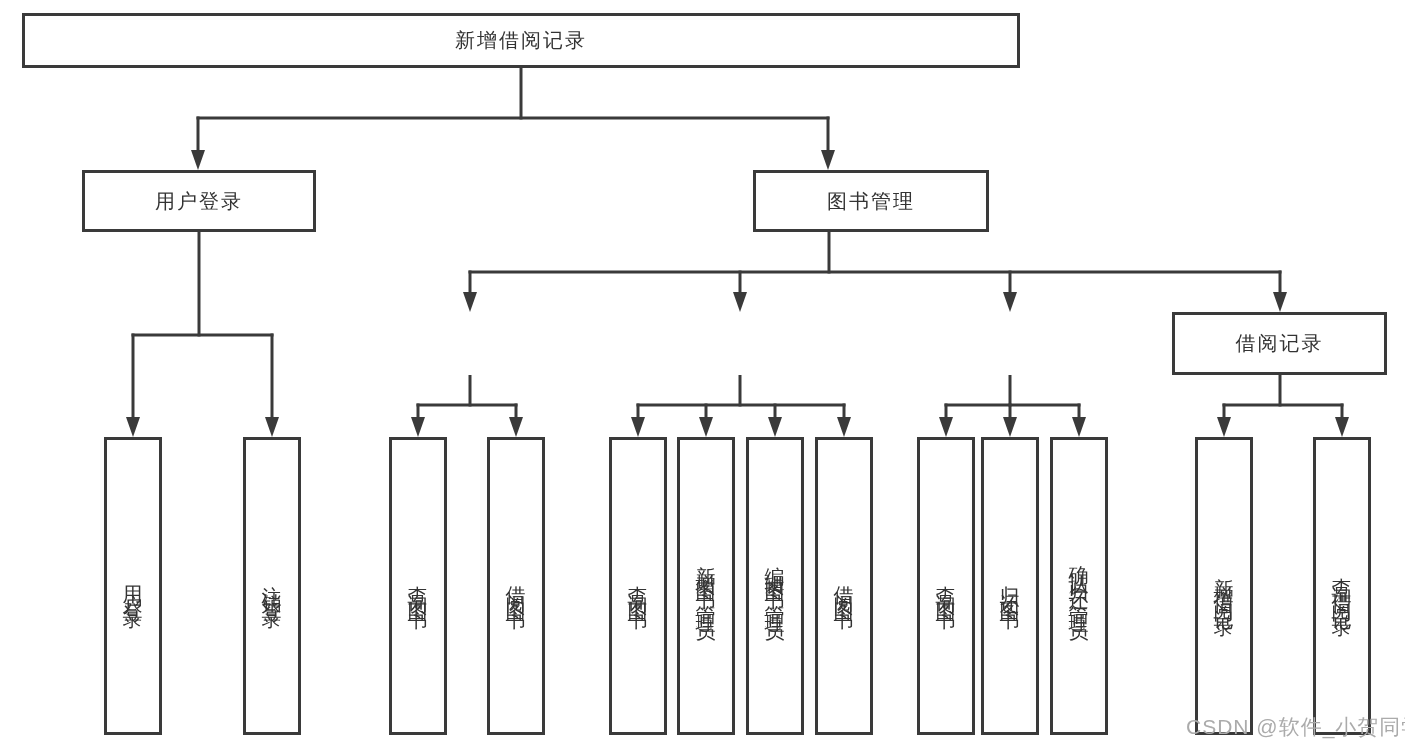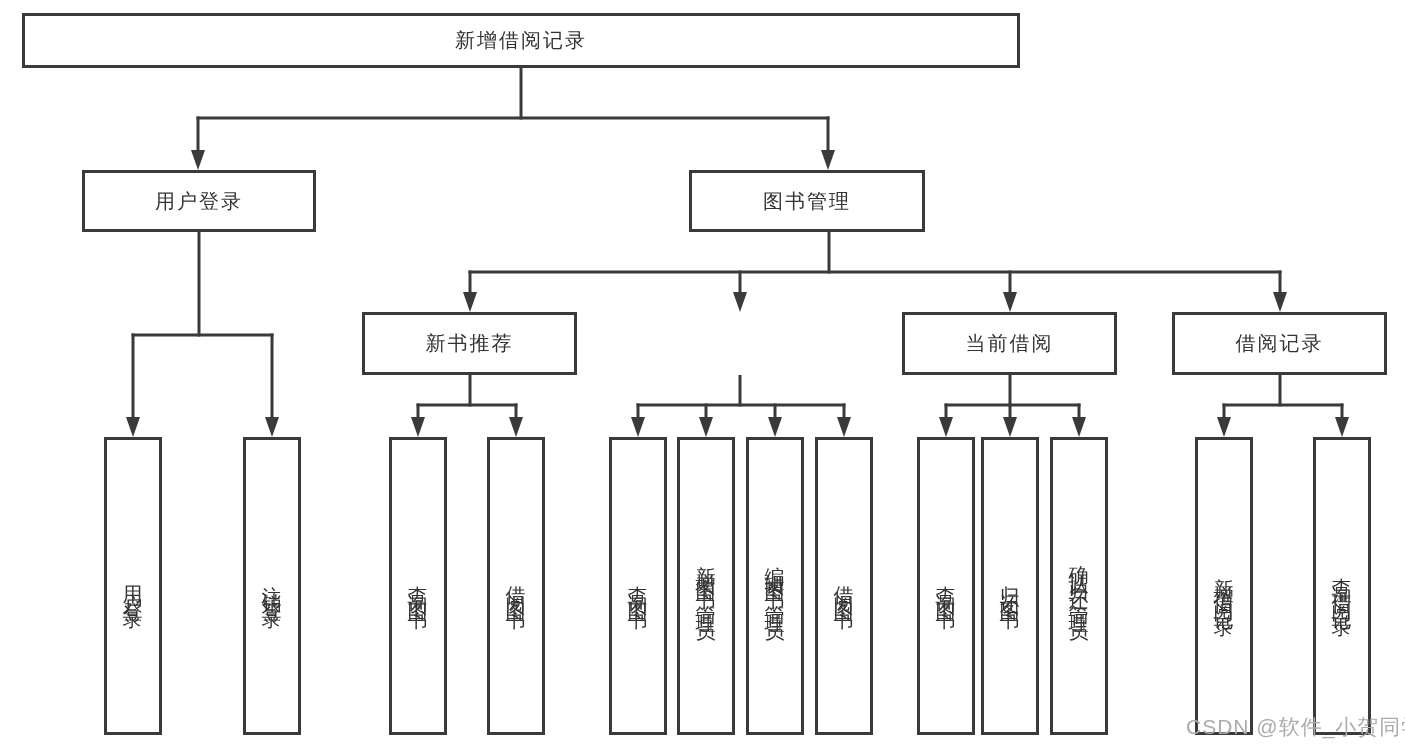--- a/index.html
+++ b/index.html
@@ -111,30 +111,24 @@
     <polygon points="1335,417 1349,417 1342,437" stroke="none"></polygon>
   </svg>
 
   <div class="node" style="left:22px;top:13px;width:998px;height:55px;">
     <span class="hlabel">新增借阅记录</span>
   </div>
 
   <div class="node" style="left:82px;top:170px;width:234px;height:62px;">
     <span class="hlabel">用户登录</span>
   </div>
-  <div class="node" style="left:689px;top:170px;width:236px;height:62px;">
+  <div class="node" style="left:753px;top:170px;width:236px;height:62px;">
     <span class="hlabel">图书管理</span>
   </div>
 
-  <div class="node" style="left:362px;top:312px;width:215px;height:63px;">
-    <span class="hlabel">新书推荐</span>
-  </div>
-  <div class="node" style="left:902px;top:312px;width:215px;height:63px;">
-    <span class="hlabel">当前借阅</span>
-  </div>
   <div class="node" style="left:1172px;top:312px;width:215px;height:63px;">
     <span class="hlabel">借阅记录</span>
   </div>
 
   <div class="node" style="left:104px;top:437px;width:58px;height:298px;">
     <span class="vlabel">用户登录</span>
   </div>
   <div class="node" style="left:243px;top:437px;width:58px;height:298px;">
     <span class="vlabel">注销登录</span>
   </div>

